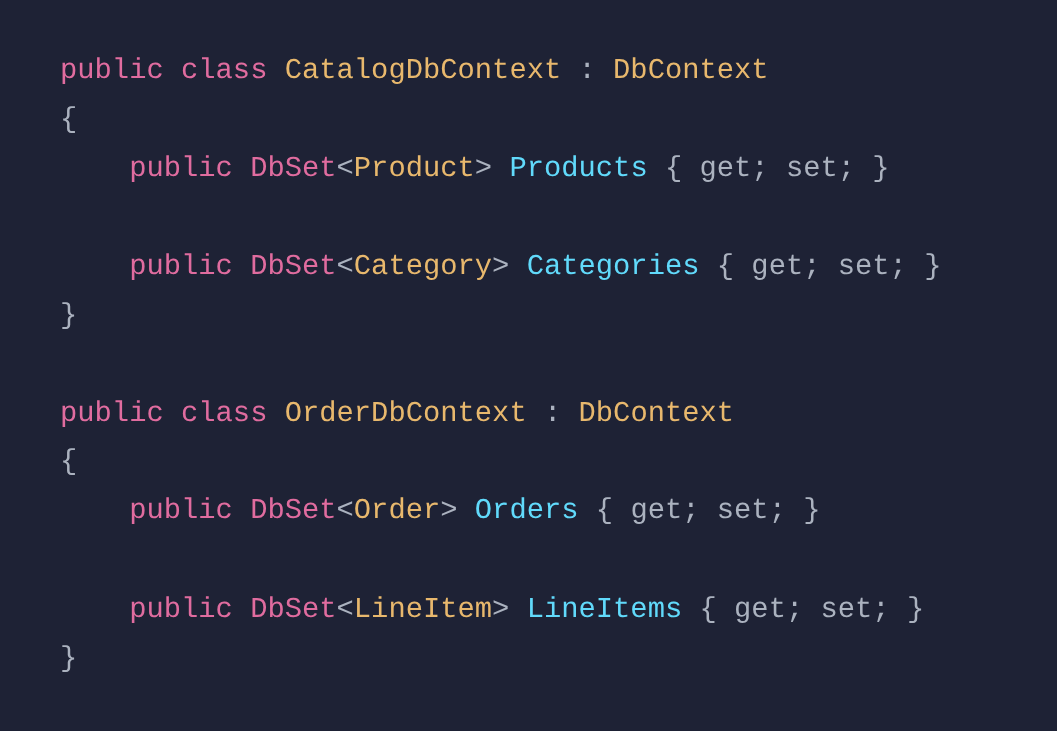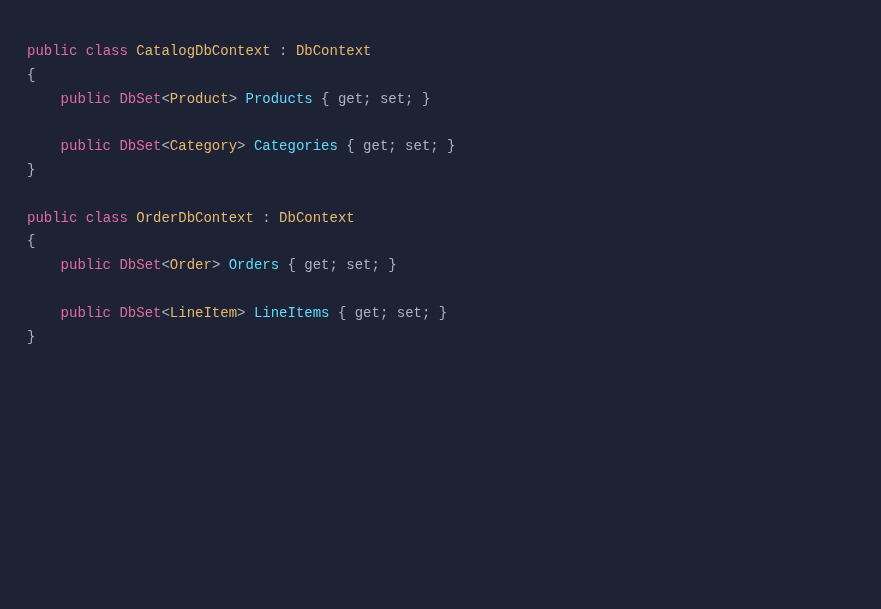--- a/index.html
+++ b/index.html
@@ -15,23 +15,23 @@
       display: flex;
       align-items: center;
       justify-content: center;
       overflow: hidden;
     }
 
     .code-container {
       width: 881px;
       height: 609px;
       background-color: #1e2235;
-      padding: 40px 27px;
+      padding: 40px 50px;
       font-family: 'Courier New', Courier, monospace;
-      font-size: 14px;
+      font-size: 24px;
       line-height: 1.7;
     }
 
     .line {
       display: block;
       white-space: pre;
     }
 
     .empty {
       display: block;

